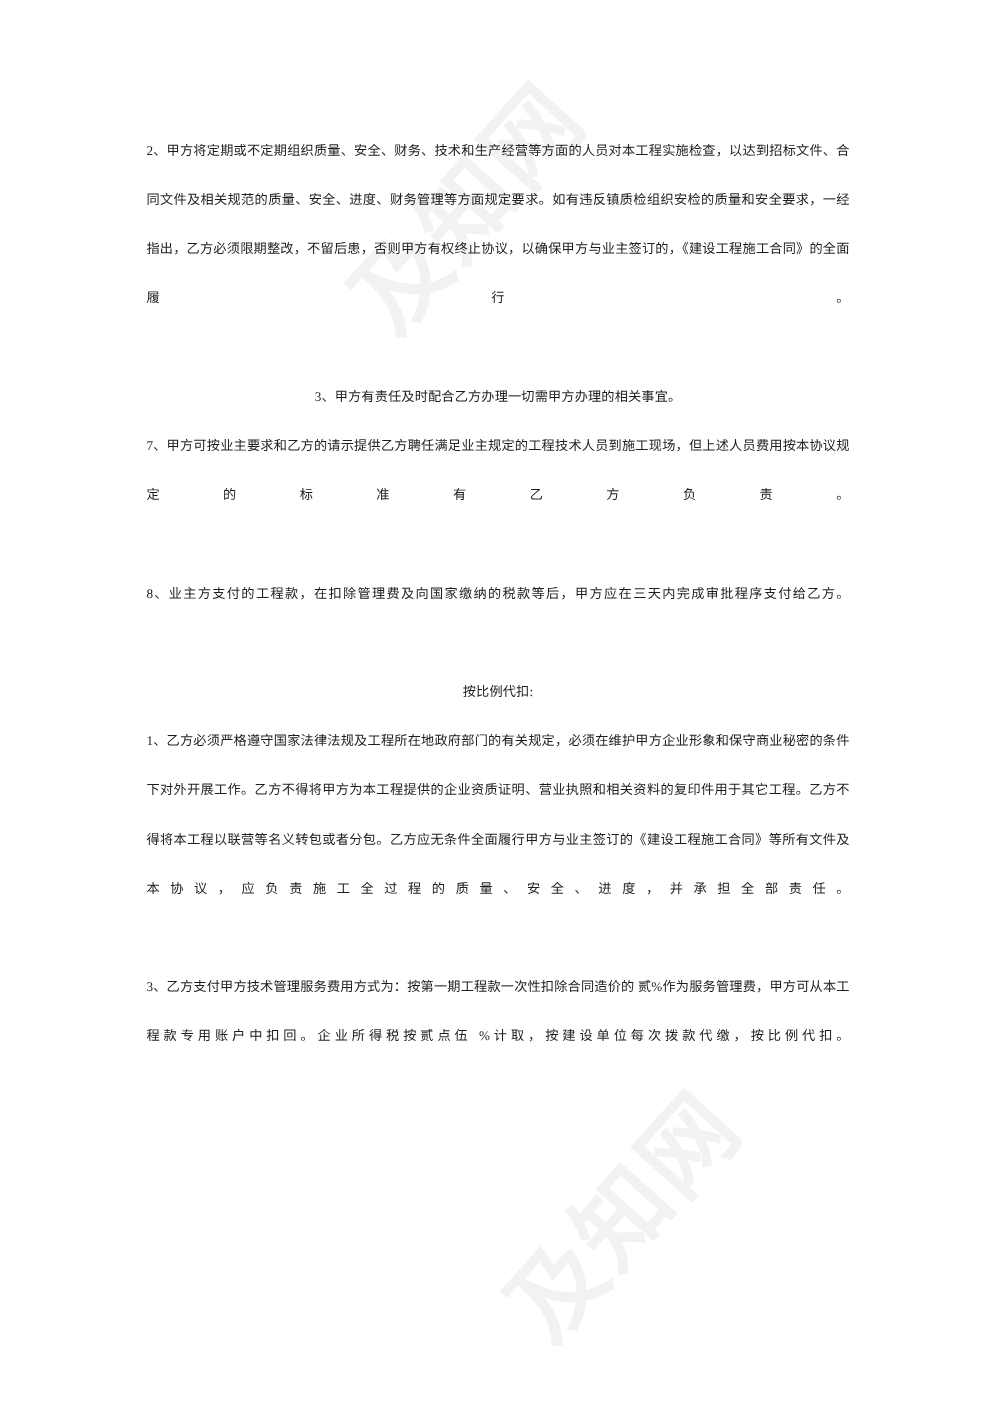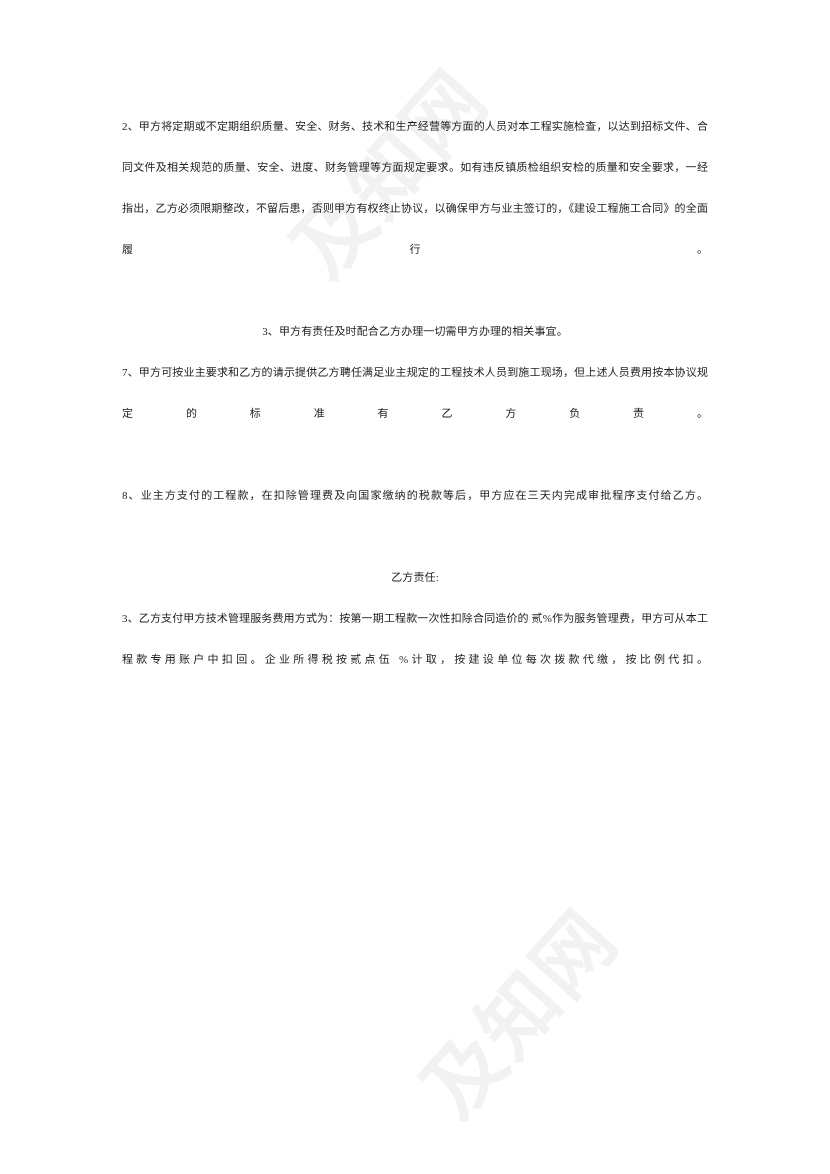--- a/index.html
+++ b/index.html
@@ -88,17 +88,18 @@
   <div class="watermark-layer">
     <div class="watermark wm-center">及知网</div>
     <div class="watermark wm-bottom">及知网</div>
   </div>
 
   <div class="doc-body">
     <p class="para">2、甲方将定期或不定期组织质量、安全、财务、技术和生产经营等方面的人员对本工程实施检查，以达到招标文件、合同文件及相关规范的质量、安全、进度、财务管理等方面规定要求。如有违反镇质检组织安检的质量和安全要求，一经指出，乙方必须限期整改，不留后患，否则甲方有权终止协议，以确保甲方与业主签订的，《建设工程施工合同》的全面履行。</p>
     <p class="para heading">3、甲方有责任及时配合乙方办理一切需甲方办理的相关事宜。</p>
     <p class="para">7、甲方可按业主要求和乙方的请示提供乙方聘任满足业主规定的工程技术人员到施工现场，但上述人员费用按本协议规定的标准有乙方负责。</p>
     <p class="para">8、业主方支付的工程款，在扣除管理费及向国家缴纳的税款等后，甲方应在三天内完成审批程序支付给乙方。</p>
-    <p class="para heading">乙方责任:</p>
+    <p class="para heading">按比例代扣:</p>
+    <p class="para">1、乙方必须严格遵守国家法律法规及工程所在地政府部门的有关规定，必须在维护甲方企业形象和保守商业秘密的条件下对外开展工作。乙方不得将甲方为本工程提供的企业资质证明、营业执照和相关资料的复印件用于其它工程。乙方不得将本工程以联营等名义转包或者分包。乙方应无条件全面履行甲方与业主签订的《建设工程施工合同》等所有文件及本协议，应负责施工全过程的质量、安全、进度，并承担全部责任。</p>
     <p class="para">3、乙方支付甲方技术管理服务费用方式为：按第一期工程款一次性扣除合同造价的 贰%作为服务管理费，甲方可从本工程款专用账户中扣回。企业所得税按贰点伍 %计取，按建设单位每次拨款代缴，按比例代扣。</p>
   </div>
 
 </div>
 
 </body></html>

